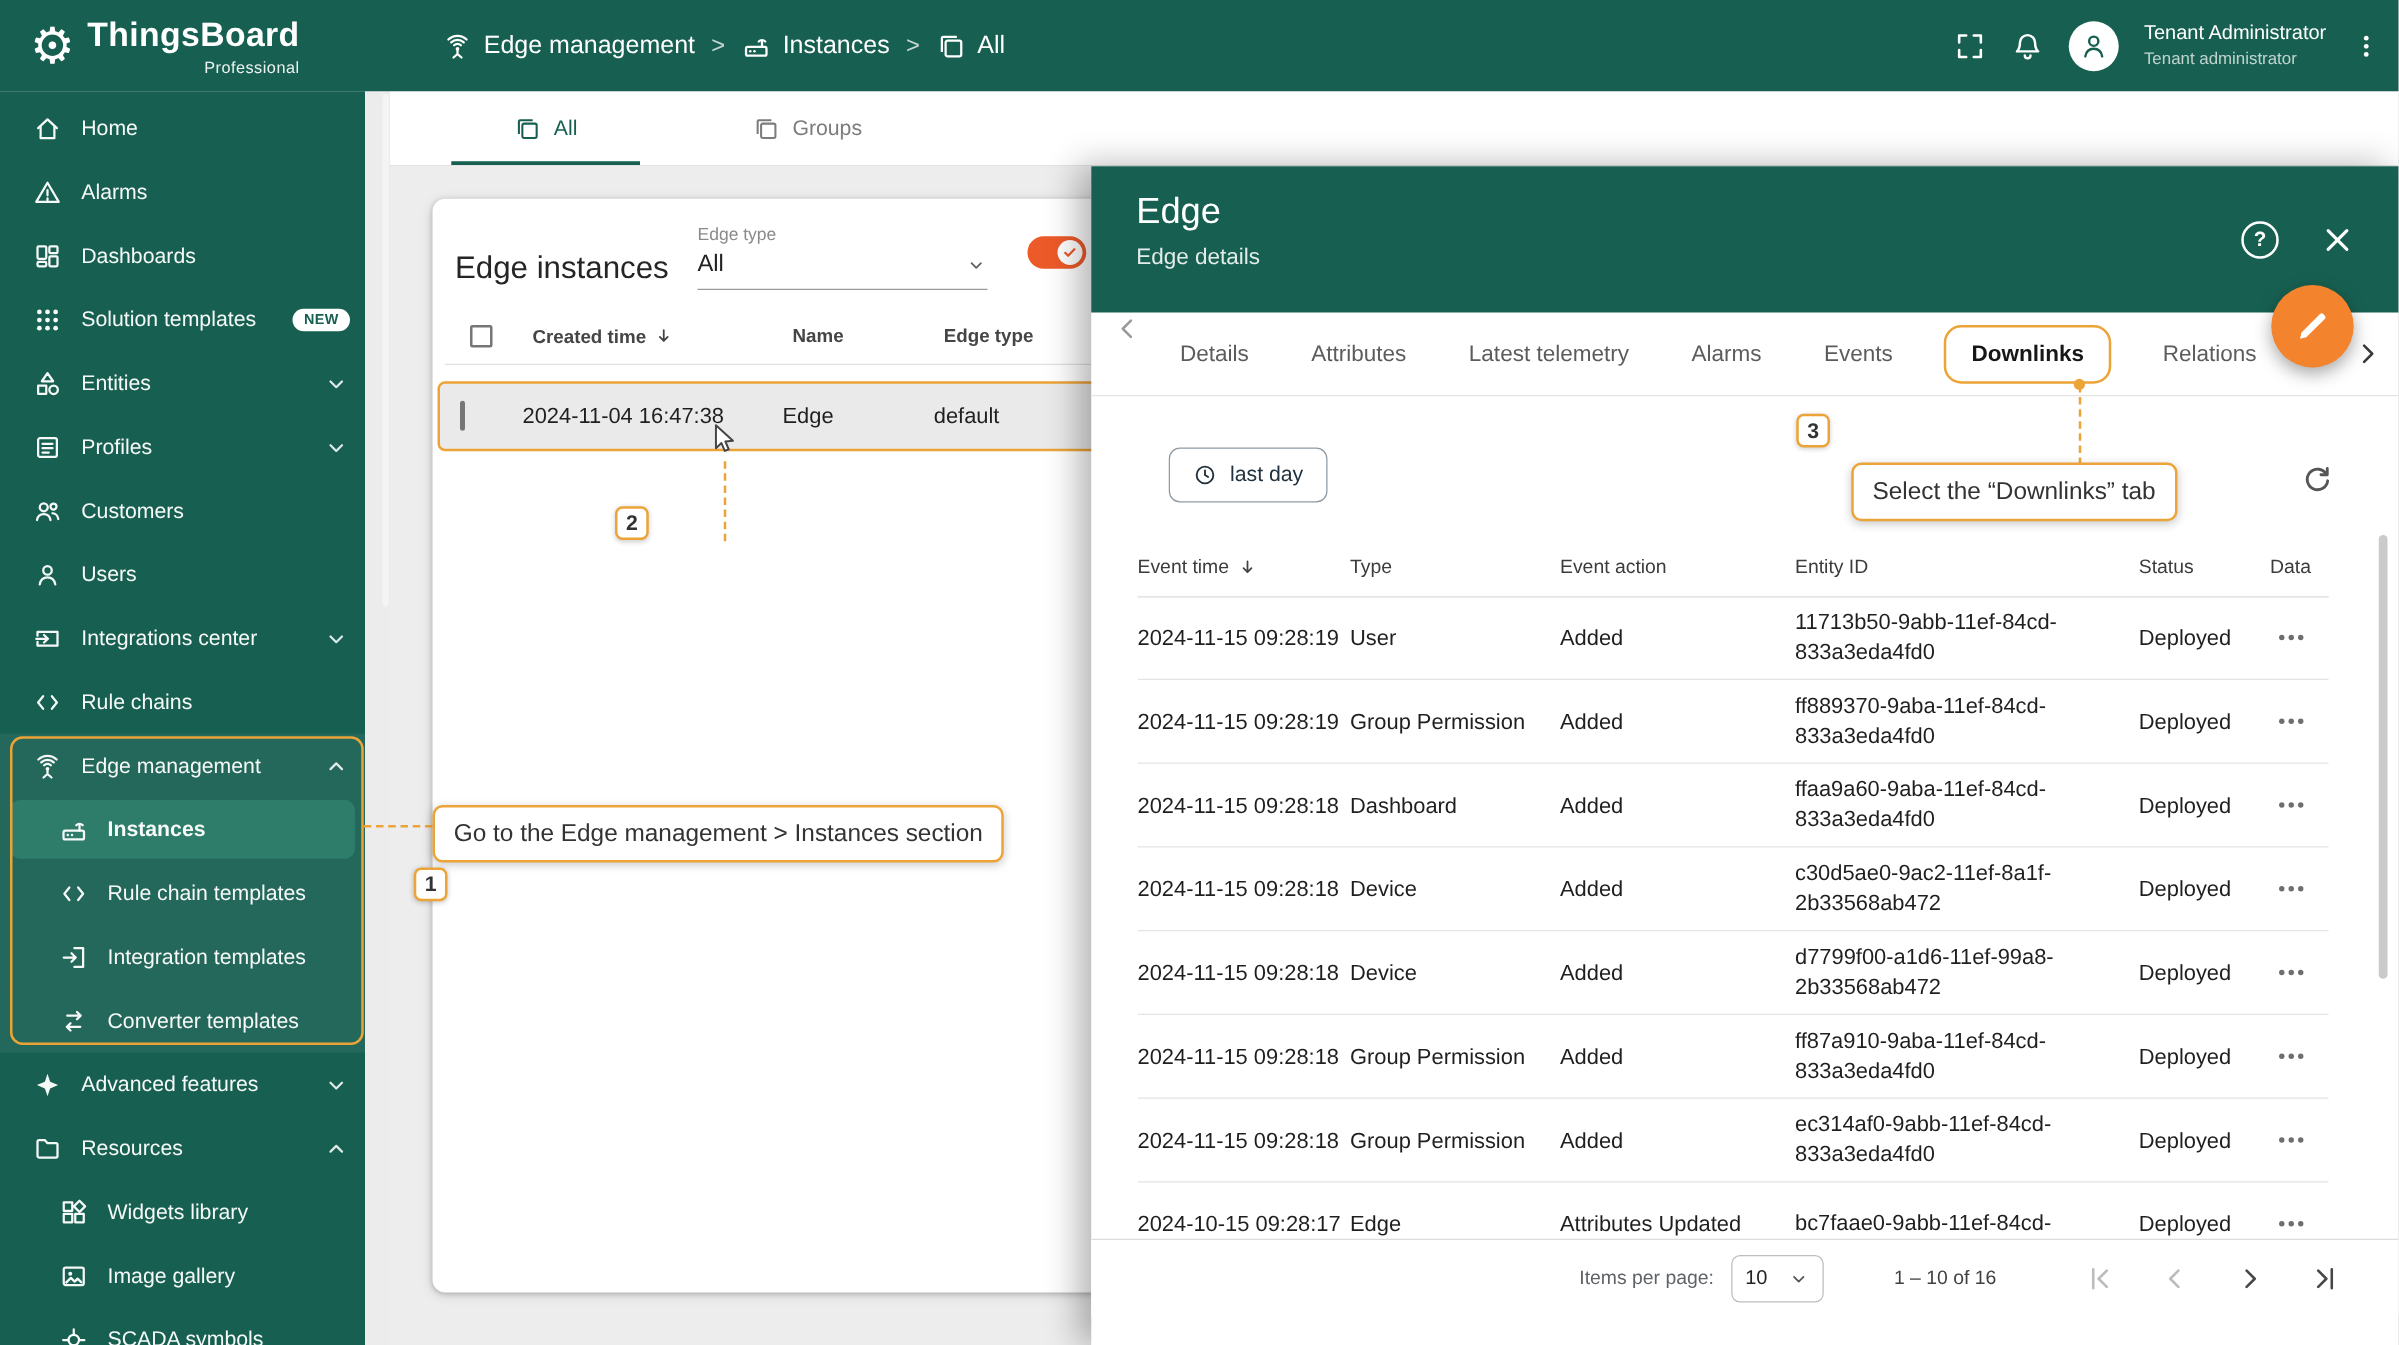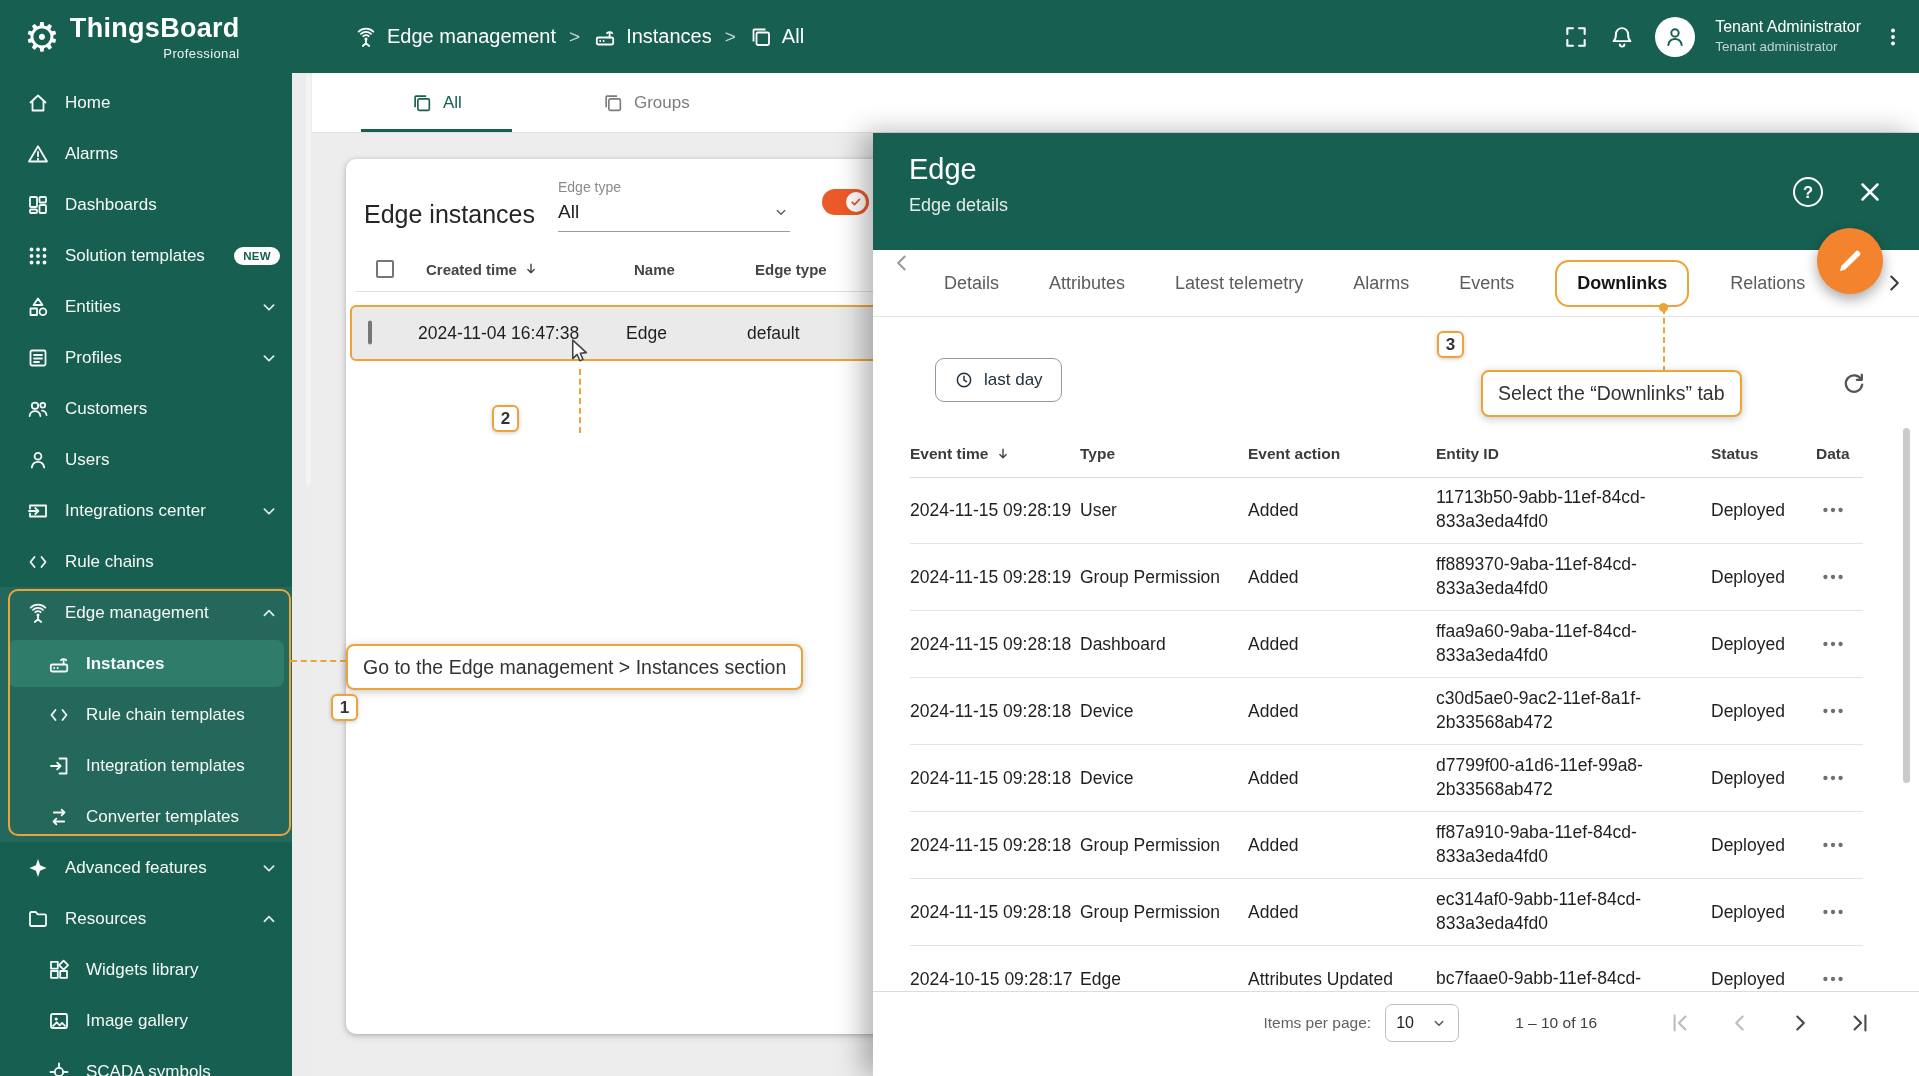--- a/index.html
+++ b/index.html
@@ -87,21 +87,21 @@
   .tab-conn{position:absolute;left:calc(50% + 41px);top:58px;width:0;height:64px;border-left:2.5px dashed var(--annot,#ECA438);}
   .tab-conn-dot{position:absolute;left:calc(50% + 37px);top:53px;width:9px;height:9px;border-radius:50%;background:var(--annot,#ECA438);}
   .fab{position:absolute;top:95px;right:36px;width:66px;height:66px;border-radius:50%;background:var(--fab,#F4832D);
        display:grid;place-items:center;box-shadow:0 5px 14px rgba(0,0,0,.35);color:#fff;z-index:6;cursor:pointer;}
   .fab svg{width:30px;height:30px;}
   .lastday-btn{position:absolute;left:62px;top:225px;height:44px;display:inline-flex;align-items:center;gap:10px;
                padding:0 18px;border:1px solid #8f9ba3;border-radius:9px;font-size:17px;color:#22323e;background:#fff;cursor:pointer;}
   .lastday-btn svg{width:20px;height:20px;}
   .refresh-btn{position:absolute;right:52px;top:237px;width:27px;height:27px;color:#555;cursor:pointer;}
   .phead{position:absolute;left:37px;right:56px;top:297px;height:47px;display:flex;align-items:center;
-         border-bottom:1px solid #dcdcdc;font-size:15.5px;font-weight:700;color:#3c3c3c;}
+         border-bottom:1px solid #dcdcdc;font-size:15.5px;font-weight:400;color:#3c3c3c;}
   .phead .hcell{display:flex;align-items:center;gap:6px;}
   .phead svg{width:18px;height:18px;color:#444;}
   .prows{position:absolute;left:37px;right:56px;top:344px;height:514px;overflow:hidden;}
   .prow{display:flex;align-items:center;min-height:66px;border-bottom:1px solid #e4e4e4;font-size:17.5px;color:#1f1f1f;}
   .cw0{width:170px;flex:none;}.cw1{width:168px;flex:none;}.cw2{width:188px;flex:none;}
   .cw3{width:255px;flex:none;box-sizing:border-box;padding-right:14px;line-height:1.35;overflow-wrap:anywhere;}
   .cw4{width:105px;flex:none;margin-left:20px;}.cw5{width:67px;flex:none;display:flex;}
   .dots-btn{width:26px;height:26px;color:#6e6e6e;margin-left:4px;cursor:pointer;}
   .pscroll{position:absolute;right:9px;top:295px;width:7px;height:355px;background:#cacaca;border-radius:4px;cursor:pointer;}
   .pfoot{position:absolute;left:0;right:0;top:858px;height:62px;border-top:1px solid #dcdcdc;background:#fff;

